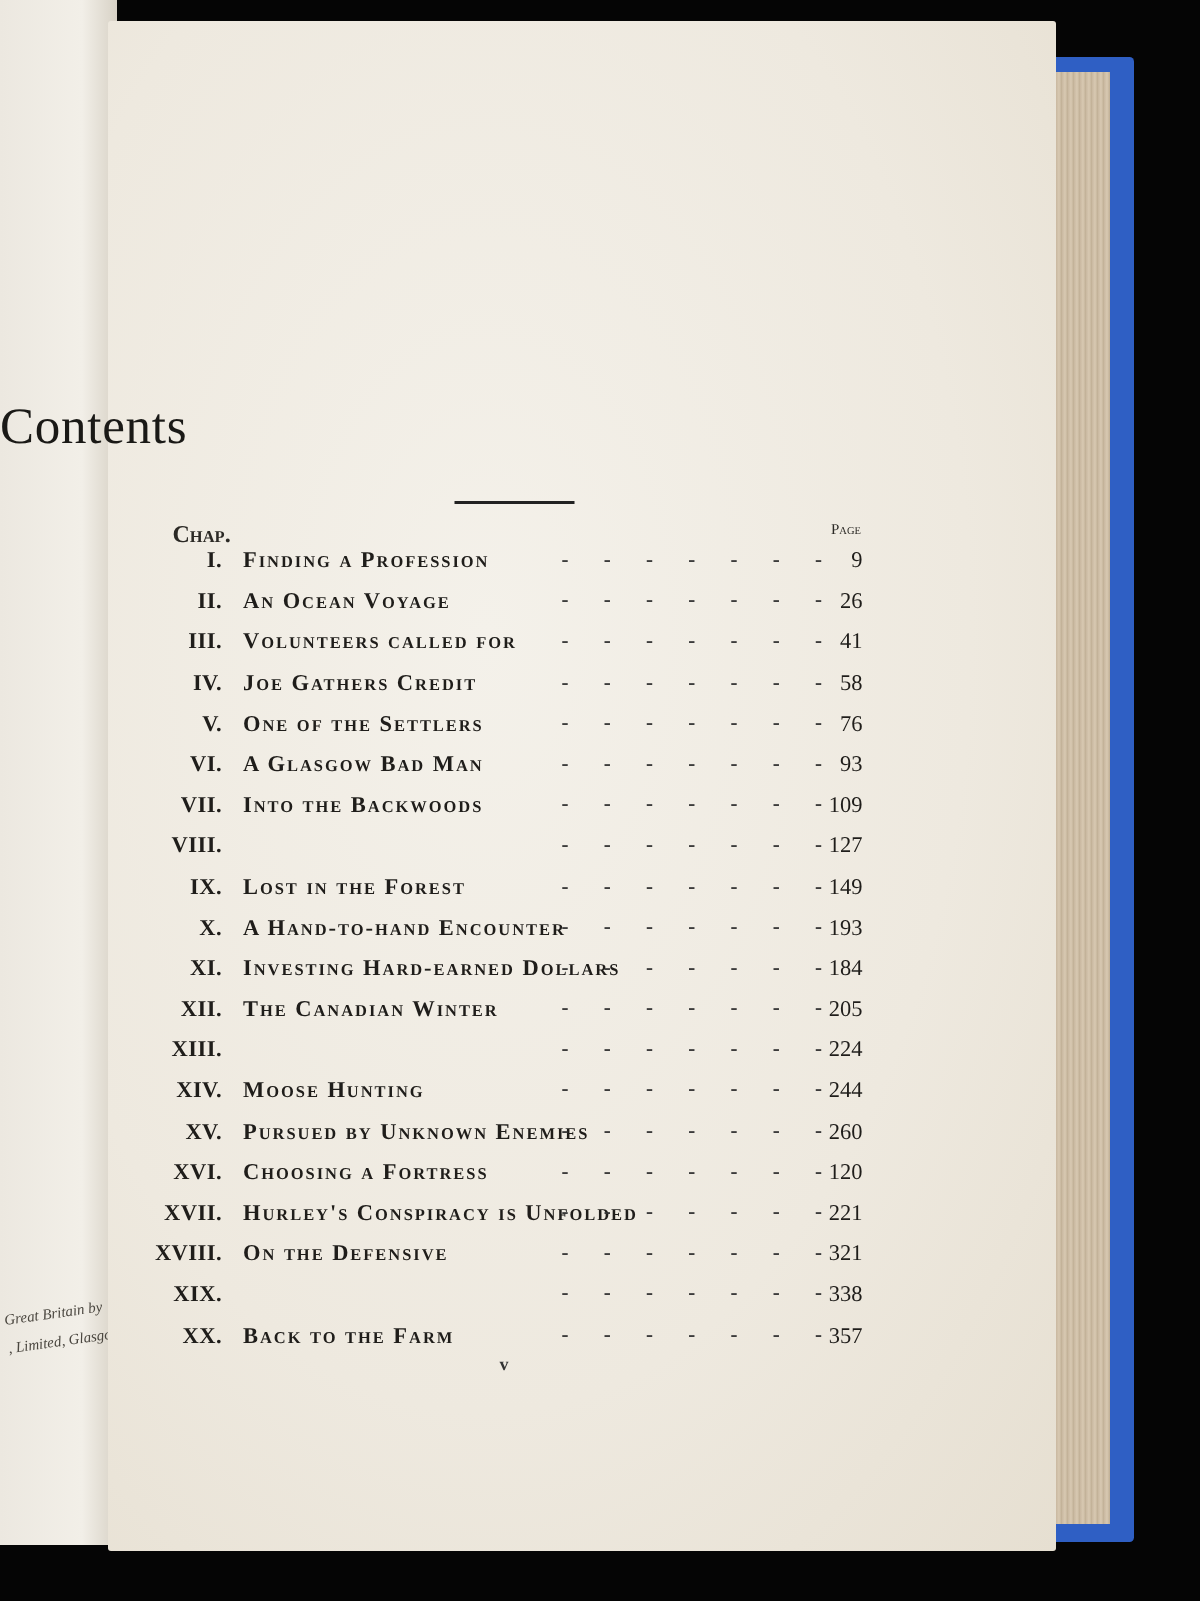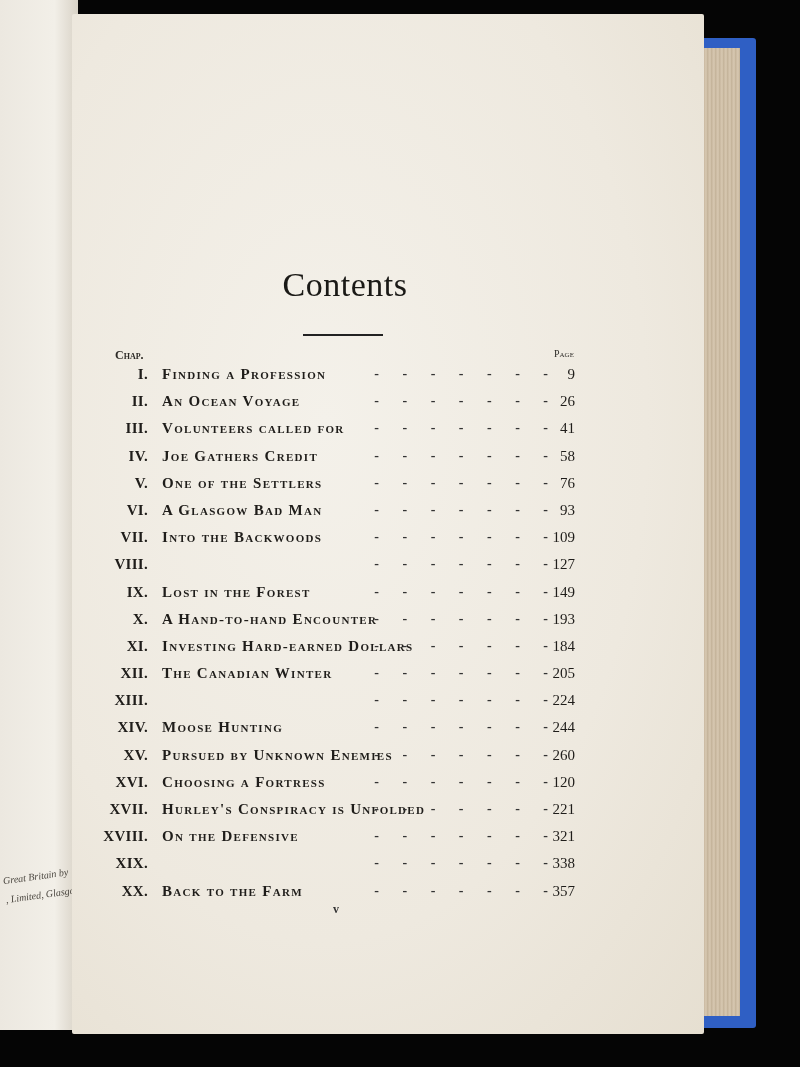--- a/index.html
+++ b/index.html
@@ -2,23 +2,23 @@
 <html><head>
 <meta charset="utf-8">
 <style>
   html, body { margin:0; padding:0; }
   body { width:800px; height:1067px; background:#050505; position:relative; overflow:hidden; font-family:"DejaVu Serif", serif; }
   .left-page { position:absolute; left:0; top:0; width:78px; height:1030px; background:linear-gradient(90deg,#ece8e0 0%,#f2efe8 70%,#d8d2c6 100%); border-bottom-right-radius:6px; }
   .left-imprint { position:absolute; left:4px; top:866px; font-family:"Liberation Serif", serif; font-style:italic; font-size:10px; color:#4a463f; line-height:19px; transform:rotate(-8deg); white-space:nowrap; }
   .book-cover { position:absolute; left:700px; top:38px; width:56px; height:990px; background:#2f5fc4; border-radius:3px; }
   .page-block { position:absolute; left:700px; top:48px; width:40px; height:968px; background:repeating-linear-gradient(90deg,#c9b8a0 0px,#d8c9b2 2px,#bfae94 4px); }
   .right-page { position:absolute; left:72px; top:14px; width:632px; height:1020px; background:radial-gradient(ellipse at 40% 40%, #f4f1ea 0%, #eee9df 60%, #e6dfd1 100%); border-radius:2px; }
-  .title { position:absolute; left:0; width:690px; top:266px; text-align:center; font-family:"Liberation Serif", serif; font-size:34px; color:#1a1916; letter-spacing:0.5px; }
+  .title { position:absolute; left:0; width:690px; top:266px; text-align:left; font-family:"Liberation Serif", serif; font-size:34px; color:#1a1916; letter-spacing:0.5px; }
   .title-rule { position:absolute; left:303px; top:334px; width:80px; height:2px; background:#222; }
-  .hdr { position:absolute; top:348px; font-family:"Liberation Serif", serif; font-size:12px; font-weight:bold; color:#2b2925; font-variant:small-caps; }
+  .hdr { position:absolute; top:348px; font-family:"Liberation Serif", serif; font-size:16px; font-weight:bold; color:#2b2925; font-variant:small-caps; }
   .hdr-chap { left:115px; }
   .hdr-page { left:554px; font-weight:normal; font-size:10px; }
   .toc { position:absolute; left:100px; top:366px; width:500px; }
   .row { position:relative; height:27.2px; font-family:"Liberation Serif", serif; color:#1f1d1a; }
   .num { position:absolute; right:452px; top:0; font-size:15px; font-weight:bold; letter-spacing:0.3px; white-space:nowrap; }
   .ctitle { position:absolute; left:62px; top:0; font-size:15px; font-variant:small-caps; font-weight:bold; letter-spacing:1.3px; white-space:nowrap; }
   .leaders { position:absolute; left:240px; right:52px; top:0; font-size:14px; font-weight:bold; letter-spacing:0; text-align:right; white-space:nowrap; word-spacing:20px; color:#333; }
   .pg { position:absolute; right:25px; top:0; font-size:15px; text-align:right; }
   .folio { position:absolute; left:333px; top:902px; font-family:"Liberation Serif", serif; font-size:12px; font-weight:bold; color:#333; }
 </style>

